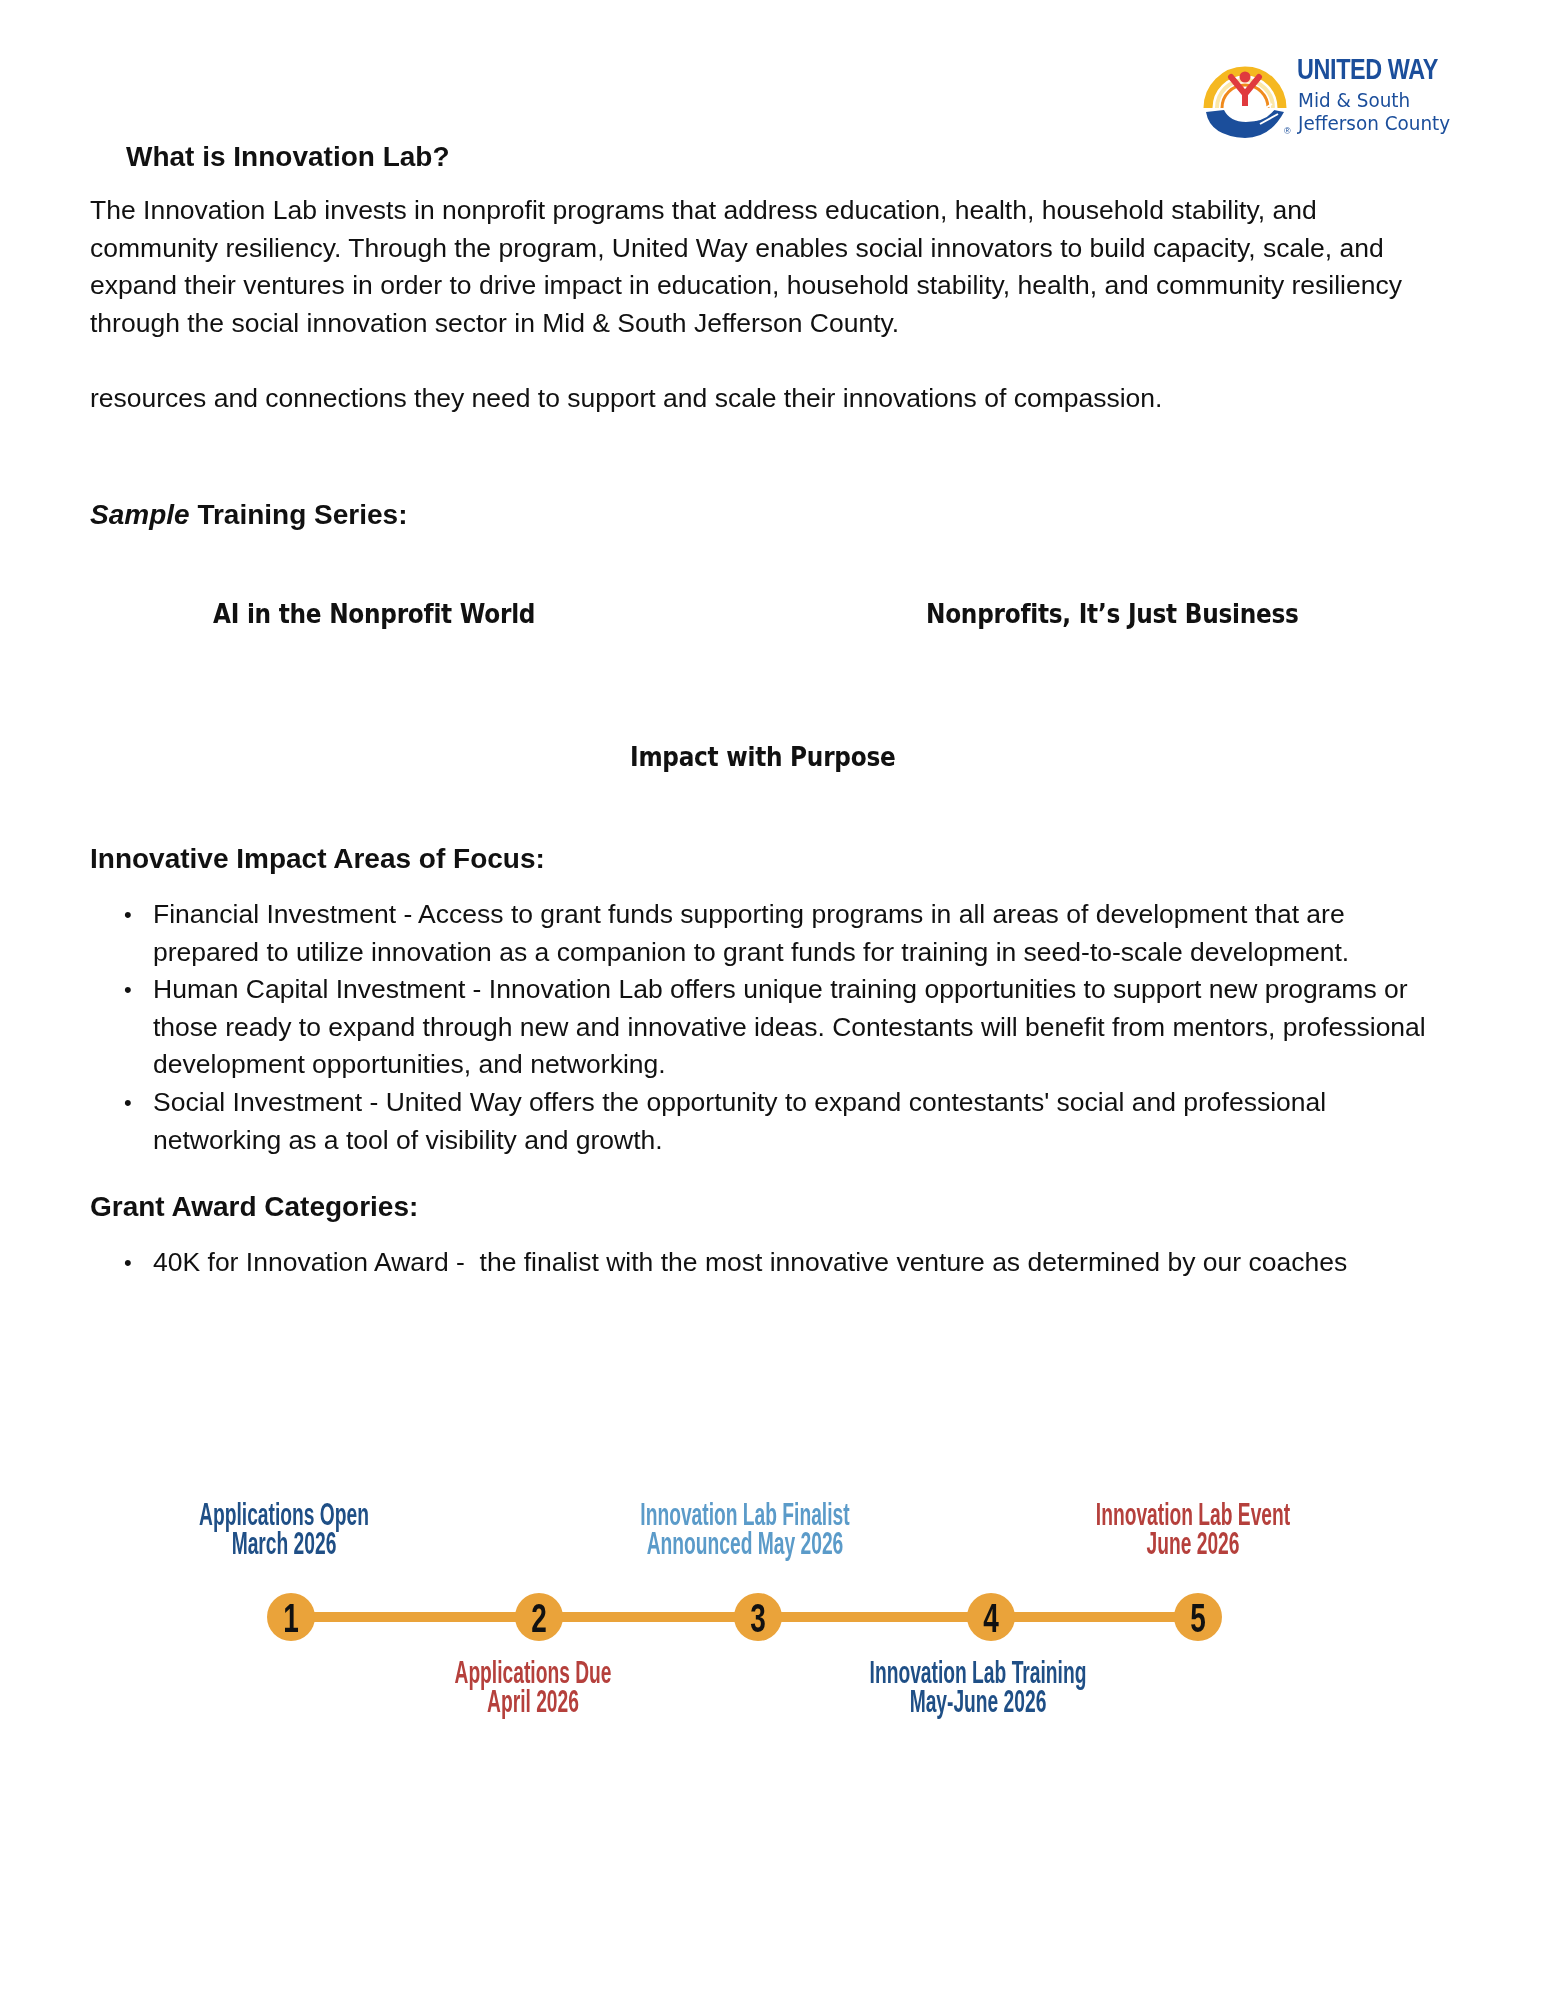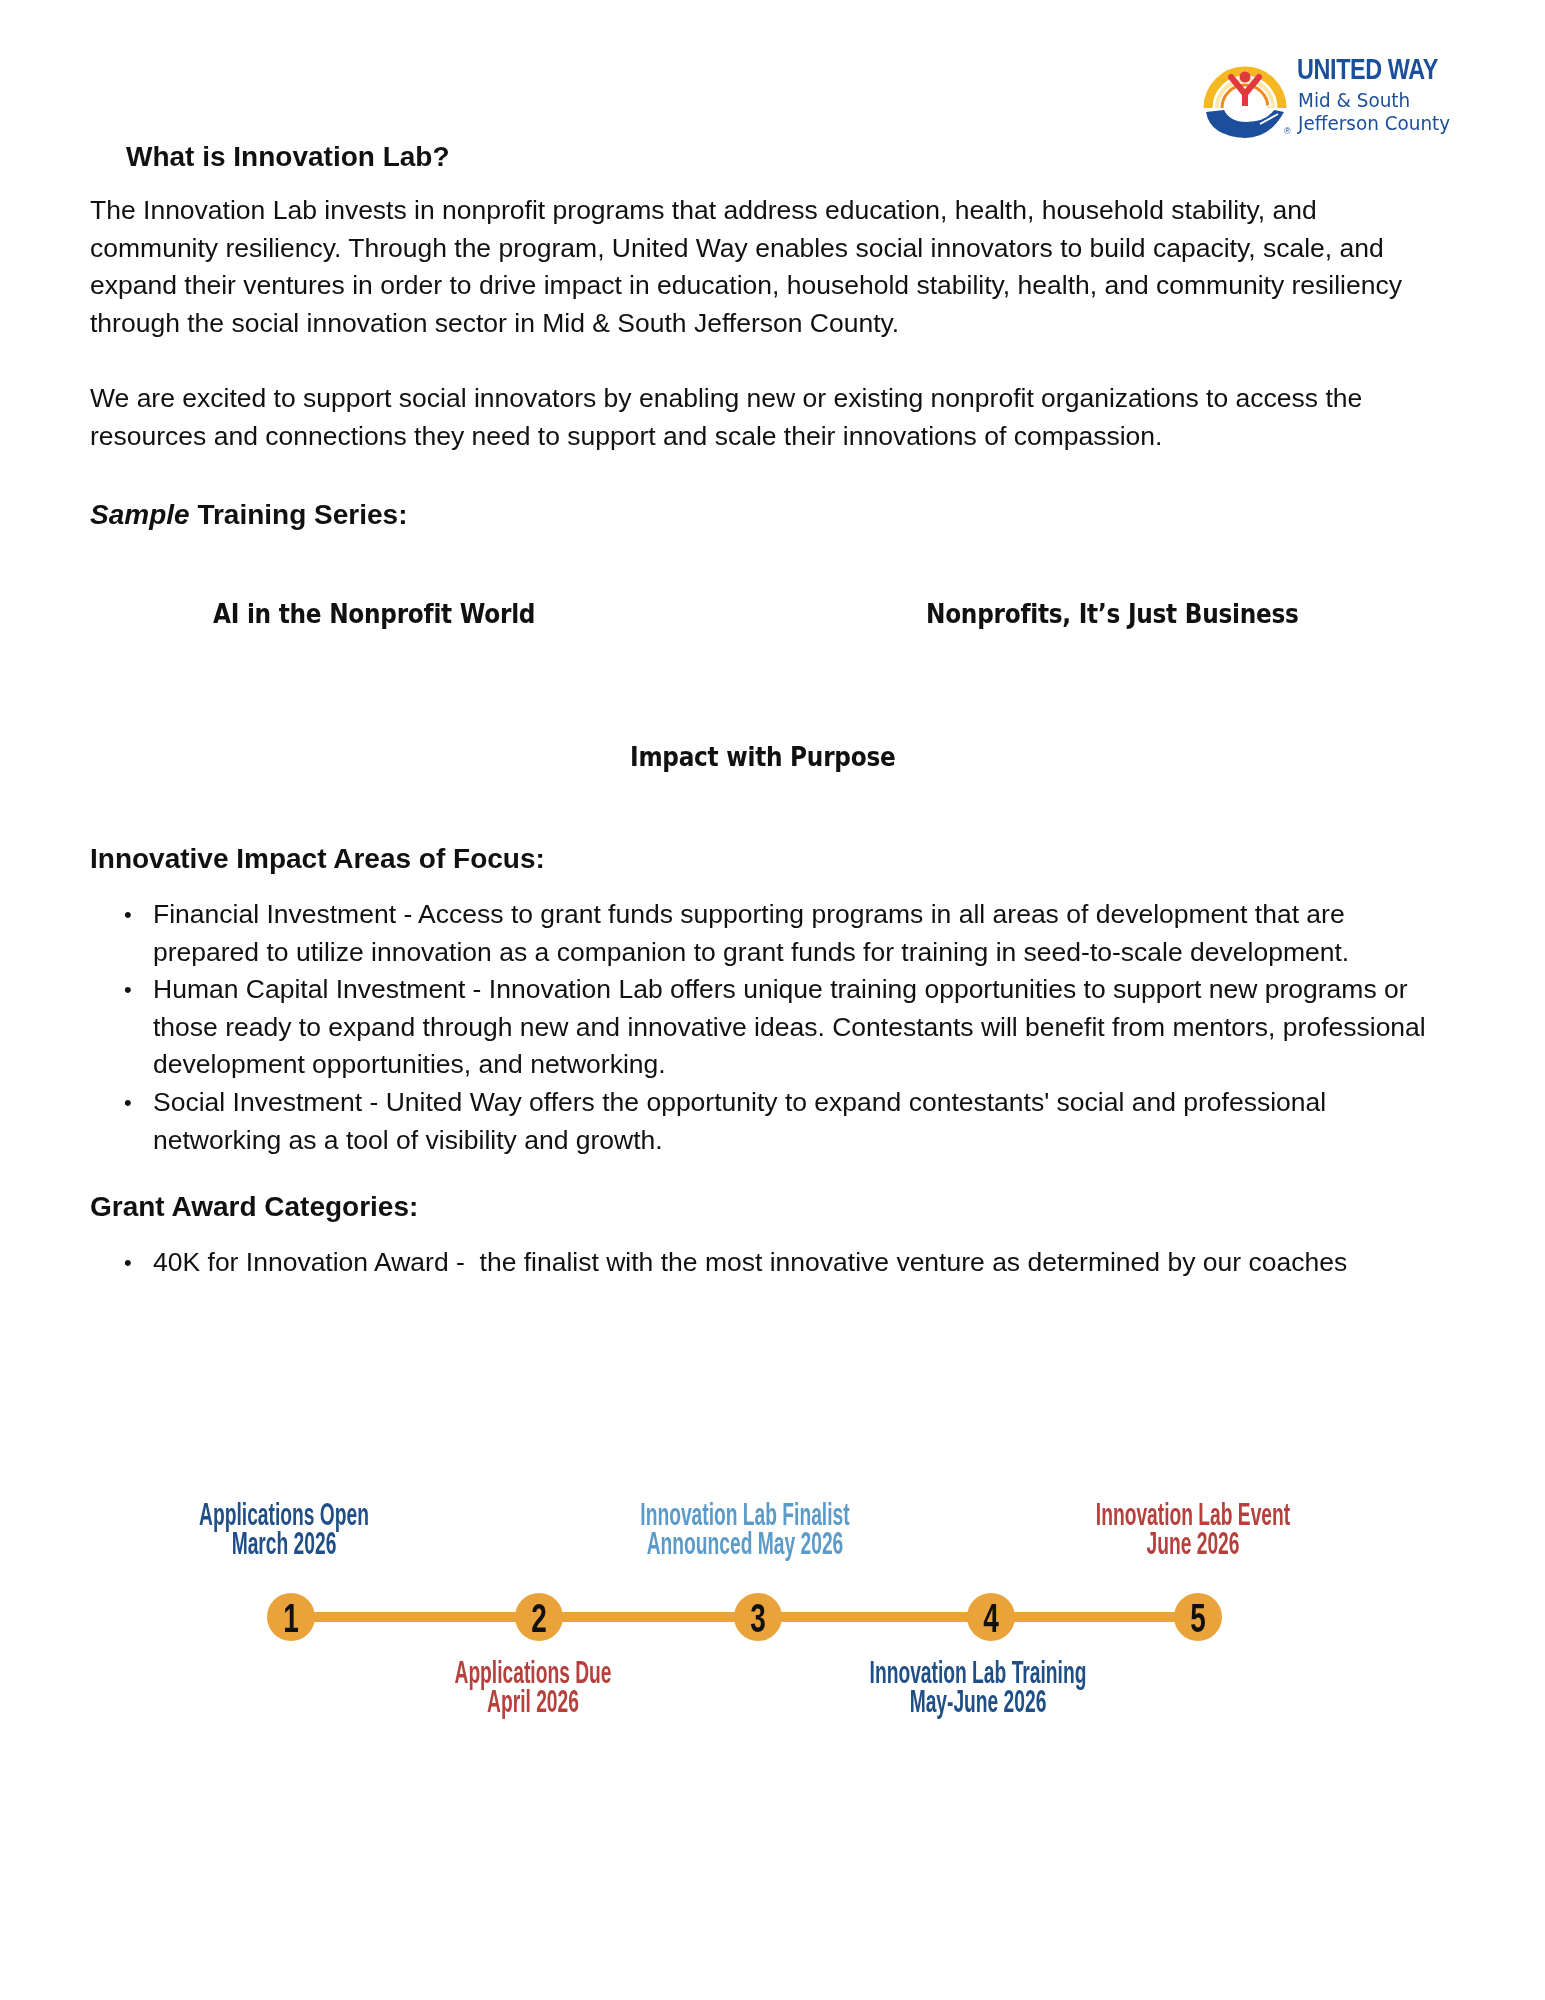--- a/index.html
+++ b/index.html
@@ -57,21 +57,20 @@
 </div>
 
 <div class="abs h2" style="left:90px; top:140px;margin-left:36px;">What is Innovation Lab?</div>
 <div class="abs body" style="left:90px; top:192px;">
   <div>The Innovation Lab invests in nonprofit programs that address education, health, household stability, and</div>
   <div>community resiliency. Through the program, United Way enables social innovators to build capacity, scale, and</div>
   <div>expand their ventures in order to drive impact in education, household stability, health, and community resiliency</div>
   <div>through the social innovation  sector in Mid &amp; South Jefferson County.</div>
 </div>
 <div class="abs body" style="left:90px; top:380px;">
-  <div>We are excited to support social innovators by enabling new or existing nonprofit organizations to access the</div>
   <div>resources and connections they need to support and scale their innovations of compassion.</div>
 </div>
 
 <div class="abs h2" style="left:90px; top:498px;">
   <i>Sample</i><span style="white-space:pre"> Training Series:</span>
 </div>
 <div class="abs training" style="left:213px; top:598px;">AI in the Nonprofit World</div>
 <div class="abs training" style="left:926px; top:598px;">Nonprofits, It’s Just Business</div>
 <div class="abs training" style="left:630px; top:741px;">Impact with Purpose</div>
 

